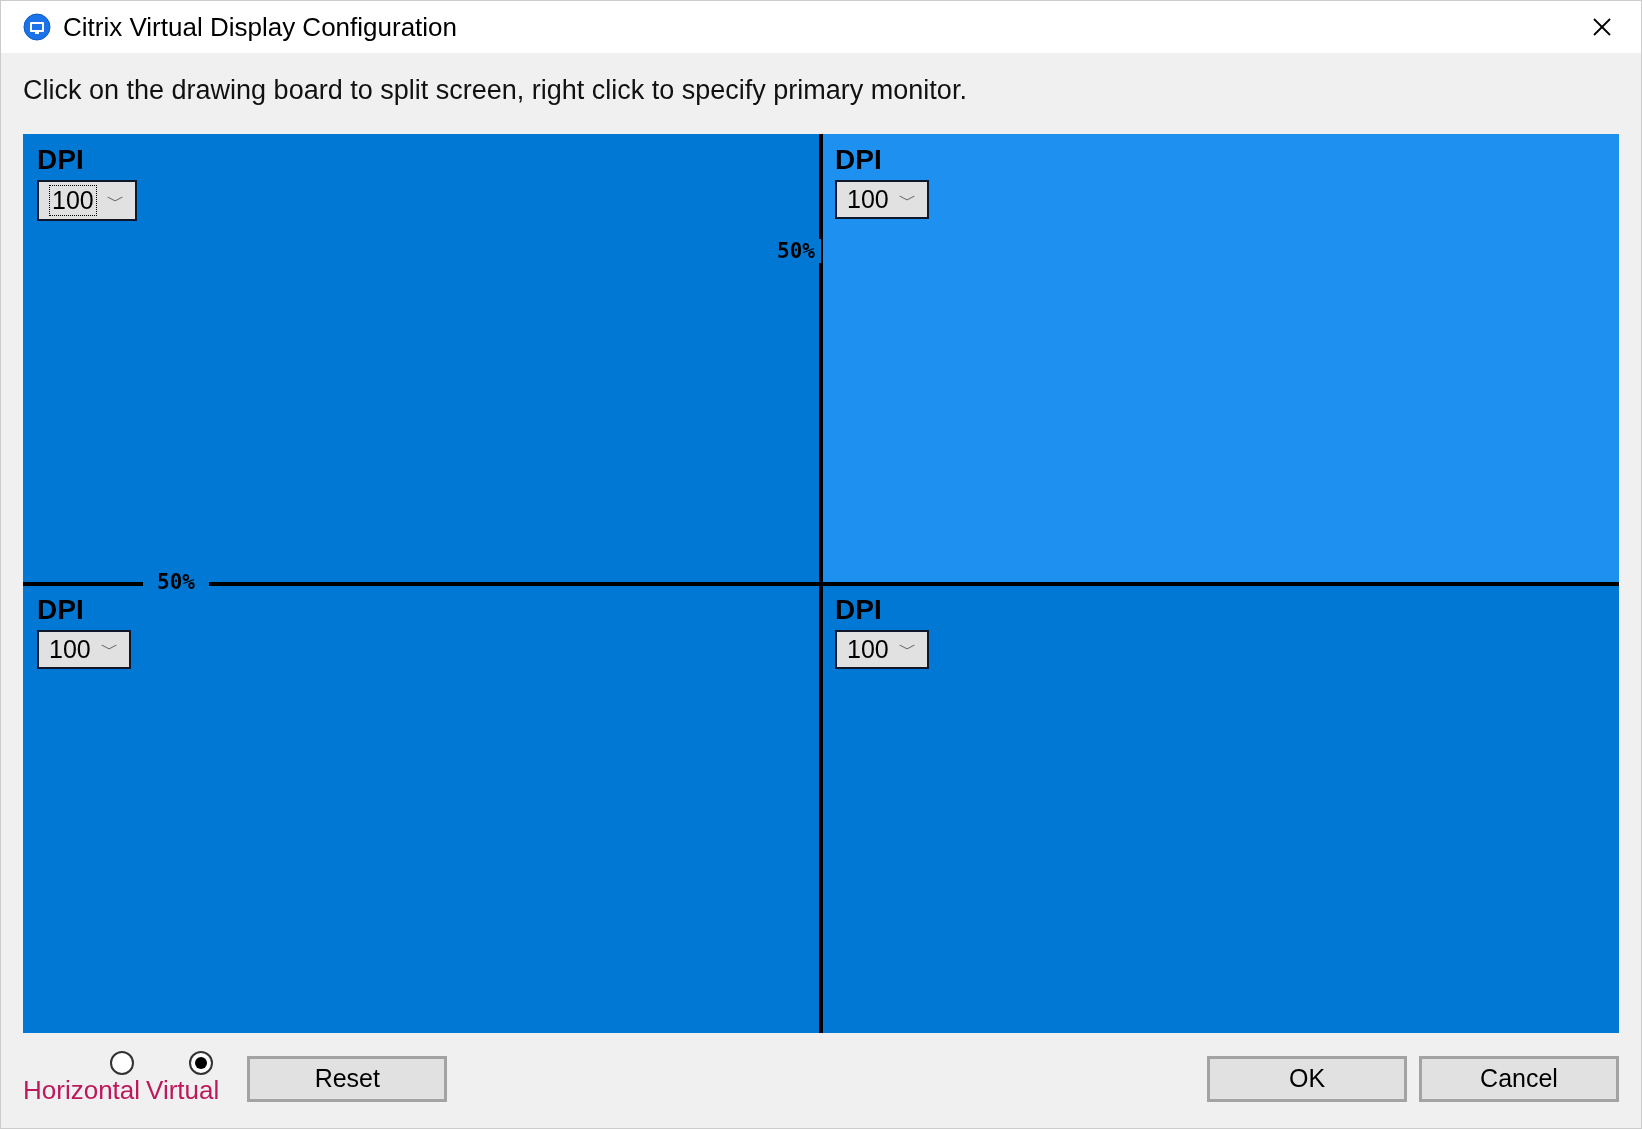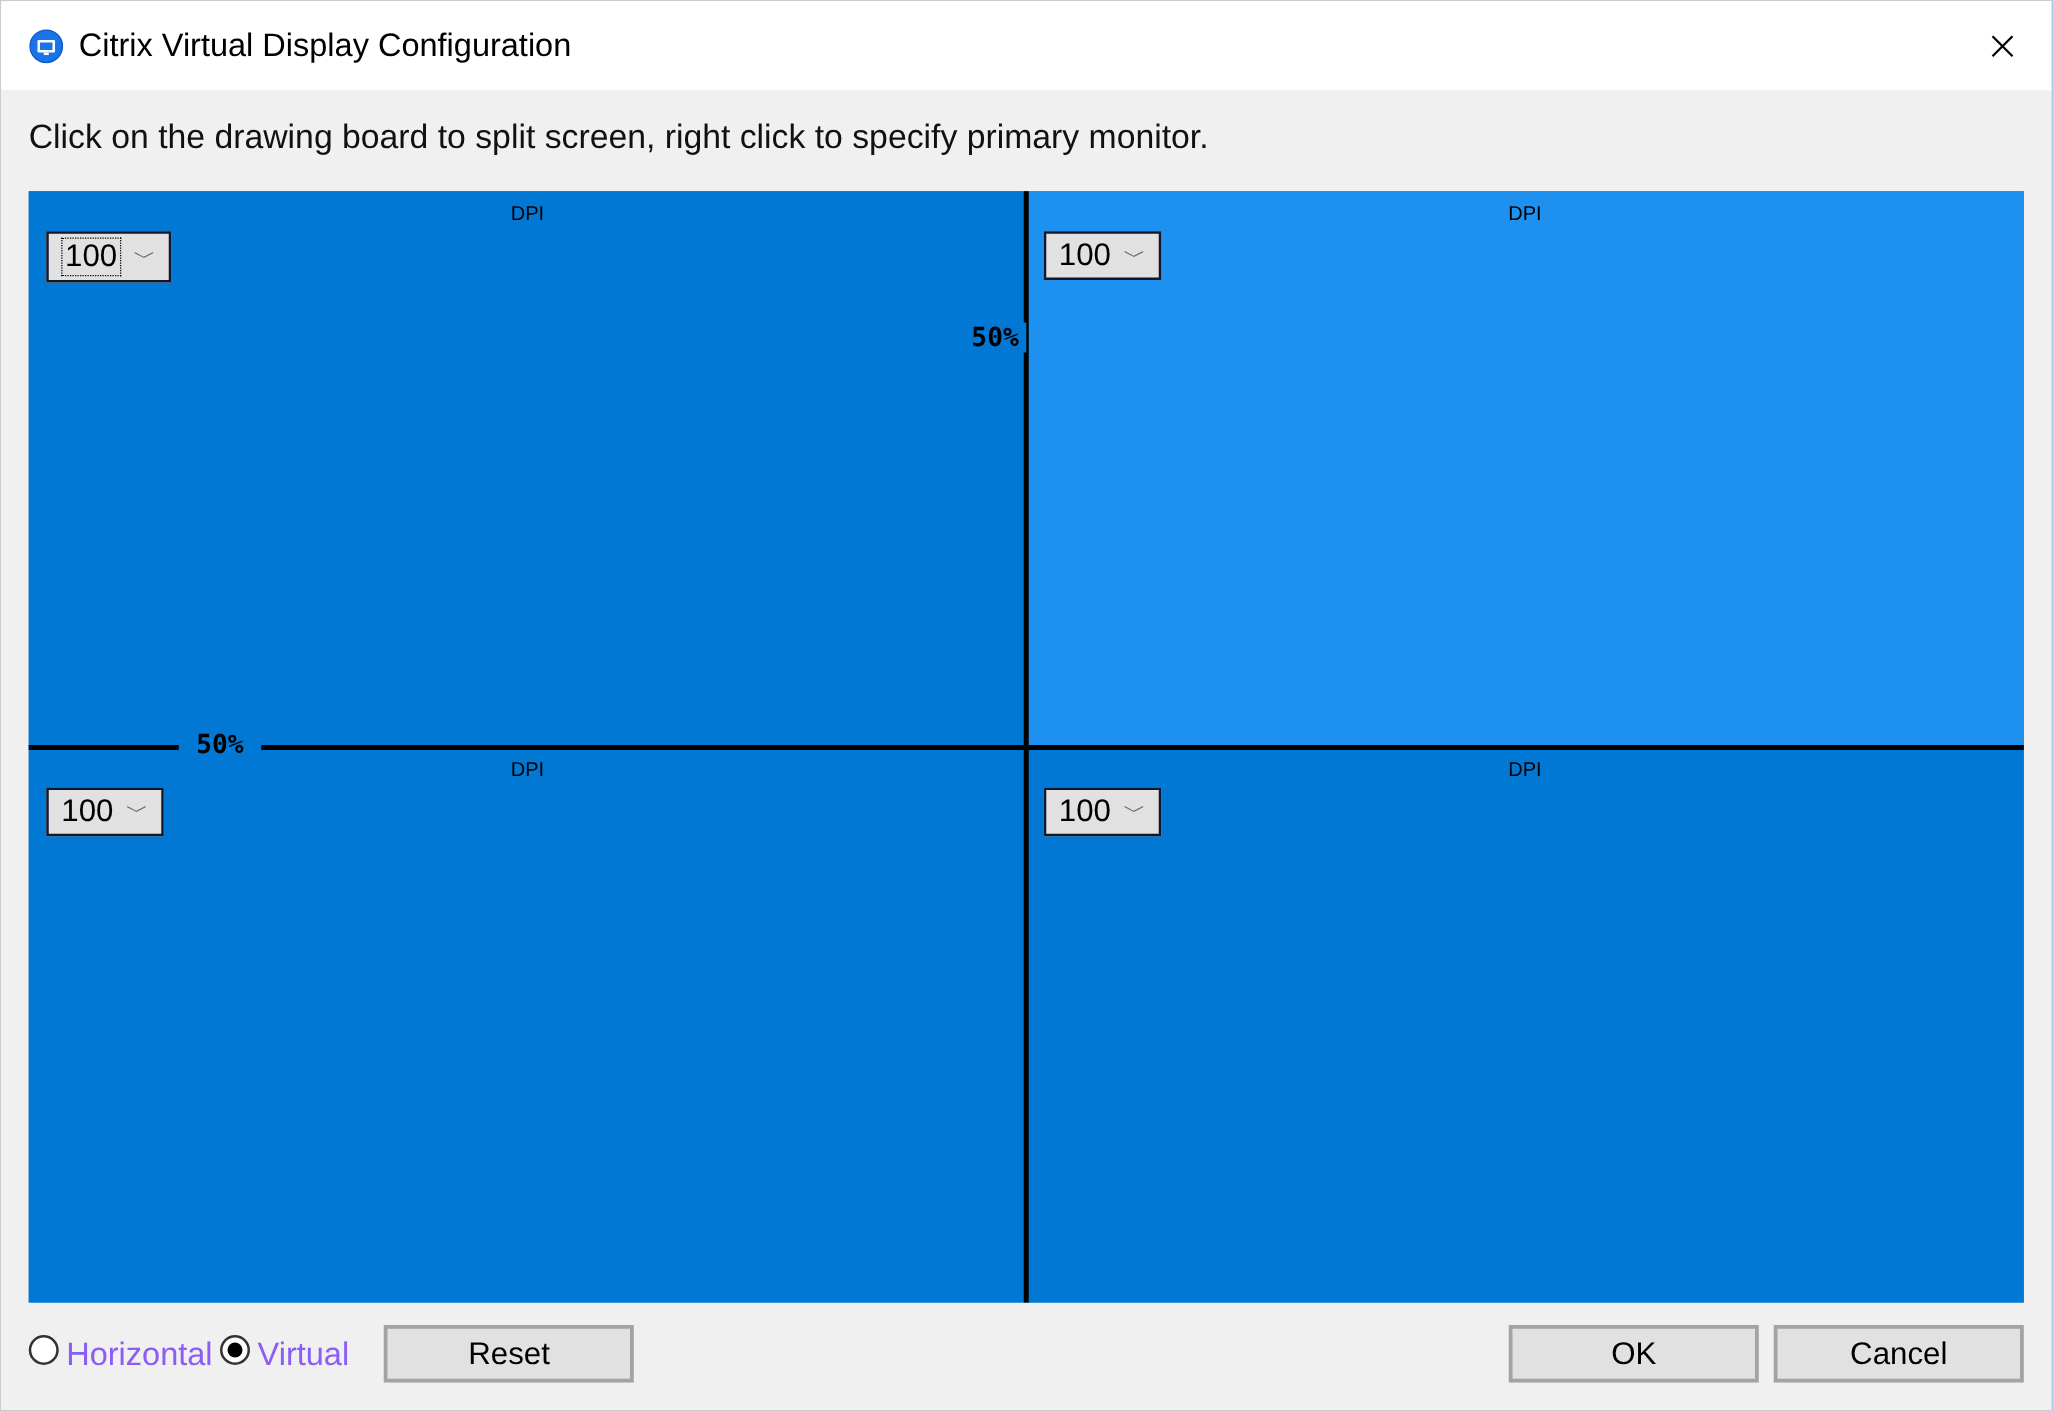--- a/index.html
+++ b/index.html
@@ -12,21 +12,21 @@
     }
     .window {
       width: 100%;
       height: 100%;
       border: 1px solid #ccc;
       display: flex;
       flex-direction: column;
       background: #fff;
     }
     .titlebar {
-      height: 71px;
+      height: 52px;
       display: flex;
       align-items: center;
       padding: 0 12px 0 22px;
       background: #fff;
     }
     .titlebar-icon {
       width: 28px;
       height: 28px;
       margin-right: 12px;
       flex-shrink: 0;
@@ -64,25 +64,24 @@
       background: #0078d4;
       display: grid;
       grid-template-columns: 1fr 1fr;
       grid-template-rows: 1fr 1fr;
     }
     .panel {
       position: relative;
       padding: 10px 14px;
     }
     .panel-label {
-      font-size: 16px;
-      font-weight: 400;
+      font-size: 28px;
+      font-weight: 700;
       color: #000;
       margin-bottom: 4px;
-      text-align: center;
     }
     .dpi-select {
       display: inline-flex;
       align-items: center;
       background: #e1e1e1;
       border: 2px solid #0f172a;
       padding: 3px 10px;
       font-size: 25px;
       color: #000;
       cursor: pointer;
@@ -154,24 +153,25 @@
       gap: 12px;
     }
     .radio-group {
       display: flex;
       align-items: center;
       gap: 6px;
       margin-right: 16px;
     }
     .radio {
       display: inline-flex;
-      align-items: flex-start;
+      align-items: flex-end;
       cursor: pointer;
       font-size: 26px;
-      color: #8b5cf6;
+      color: #be185d;
+      flex-direction: column;
     }
     .radio-circle {
       width: 24px;
       height: 24px;
       border: 2px solid #333;
       border-radius: 50%;
       margin-right: 6px;
       display: inline-flex;
       align-items: center;
       justify-content: center;

